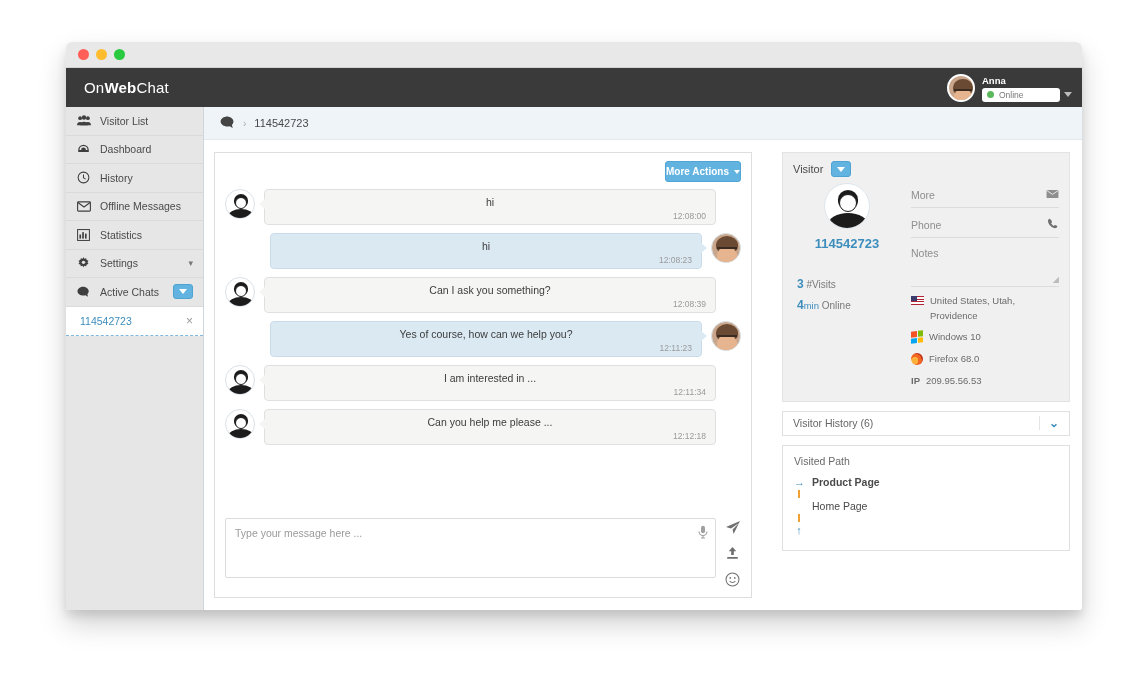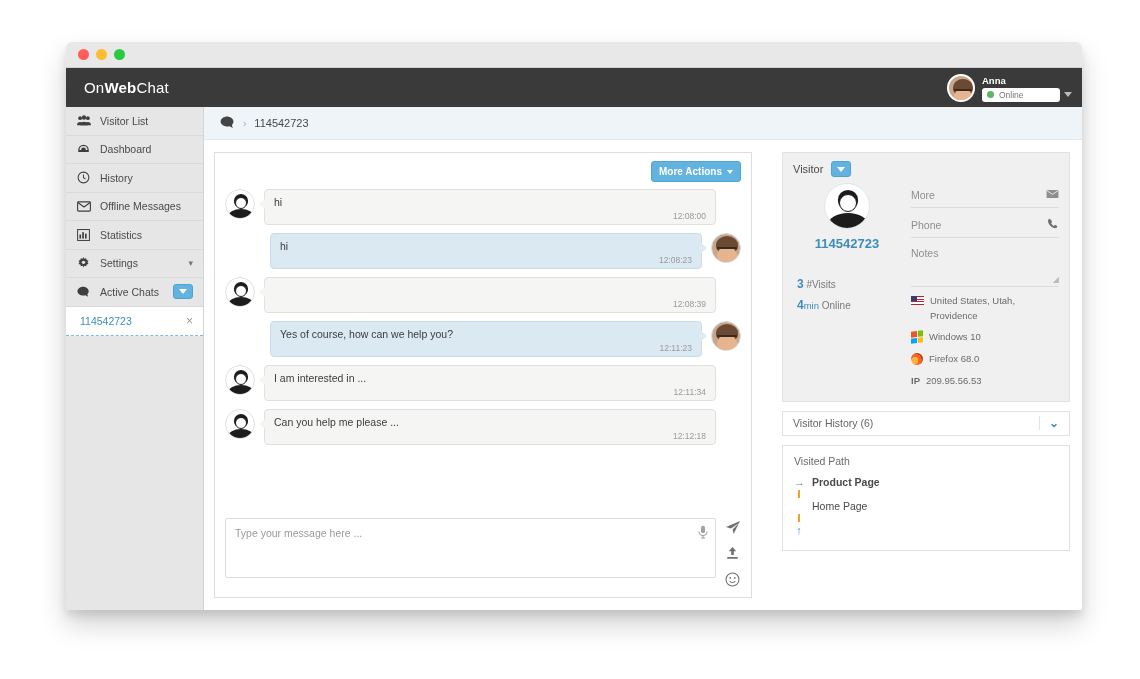--- a/index.html
+++ b/index.html
@@ -99,21 +99,21 @@
   .bc-sep { color:#aab; font-size:10px; }
   .content { flex:1; display:flex; gap:14px; padding:12px 12px 12px 10px; min-height:0; }
   
   .chatpanel {
     flex:1; border:1px solid #dedede; background:#fff;
     display:flex; flex-direction:column; min-width:0; padding:8px 10px;
   }
   .actionsrow { display:flex; justify-content:flex-end; }
   .moreactions {
     background:#62b3e0; border:1px solid #4ea5d6; color:#fff;
-    font-size:10px; font-weight:bold; padding:4px 7px; border-radius:3px;
+    font-size:10px; font-weight:bold; padding:4px 0; border-radius:3px;
     display:flex; align-items:center; gap:5px;
   }
   .moreactions i { width:0;height:0;border-left:3.5px solid transparent;border-right:3.5px solid transparent;border-top:4.5px solid #fff; }
   .messages { flex:1; overflow:hidden; padding-top:7px; }
   .msg { display:flex; align-items:flex-start; margin-bottom:8px; }
   .msg.out { justify-content:flex-end; }
   .vavatar {
     width:30px; height:30px; border-radius:50%; border:1px solid #d8e2e8;
     background:#fff; position:relative; flex:0 0 30px; overflow:hidden;
   }
@@ -122,21 +122,21 @@
   .vavatar .vb{ position:absolute;left:2px;top:19px;width:26px;height:16px;border-radius:50% 50% 0 0;background:#1c1c1c;}
   .agavatar {
     width:30px; height:30px; border-radius:50%; flex:0 0 30px;
     border:1px solid #d8e2e8; background:#c9a68b; position:relative; overflow:hidden;
   }
   .agavatar::before{content:"";position:absolute;left:4px;top:2px;width:22px;height:18px;border-radius:50% 50% 42% 42%;background:#6b4a33;}
   .agavatar::after{content:"";position:absolute;left:5px;top:13px;width:20px;height:18px;border-radius:46% 46% 34% 34%;background:#e6b58f;}
   .agavatar .g{position:absolute;left:5px;top:13px;width:20px;height:5px;border-top:2px solid #3a2a20;z-index:3;}
   .bubble {
     position:relative; border:1px solid #e0e0e0; border-radius:4px;
-    padding:6px 9px 3px; min-height:36px; display:flex; flex-direction:column;
+    padding:6px 9px 3px; min-height:36px; display:flex; flex-direction:column;align-items:center;
   }
   .bubble.in { background:#f5f5f3; margin-left:9px; width:452px; }
   .bubble.out { background:#dbe9f3; border-color:#cadcea; margin-right:9px; width:432px; }
   .bubble.in::before{
     content:""; position:absolute; left:-6px; top:9px; width:0;height:0;
     border-top:5px solid transparent;border-bottom:5px solid transparent;border-right:6px solid #f5f5f3;
   }
   .bubble.out::after{
     content:""; position:absolute; right:-6px; top:9px; width:0;height:0;
     border-top:5px solid transparent;border-bottom:5px solid transparent;border-left:6px solid #dbe9f3;
@@ -371,20 +371,21 @@
                 </div>
             </div>
 
             <div class="msg">
               <div class="vavatar">
                   <span class="vh"></span>
                   <span class="vf"></span>
                   <span class="vb"></span>
                 </div>
               <div class="bubble in">
+                <div class="btext">Can I ask you something?</div>
                 <div class="btime">12:08:39</div>
               </div>
             </div>
 
             <div class="msg out">
               <div class="bubble out">
                 <div class="btext">Yes of course, how can we help you?</div>
                 <div class="btime">12:11:23</div>
               </div>
               <div class="agavatar">

